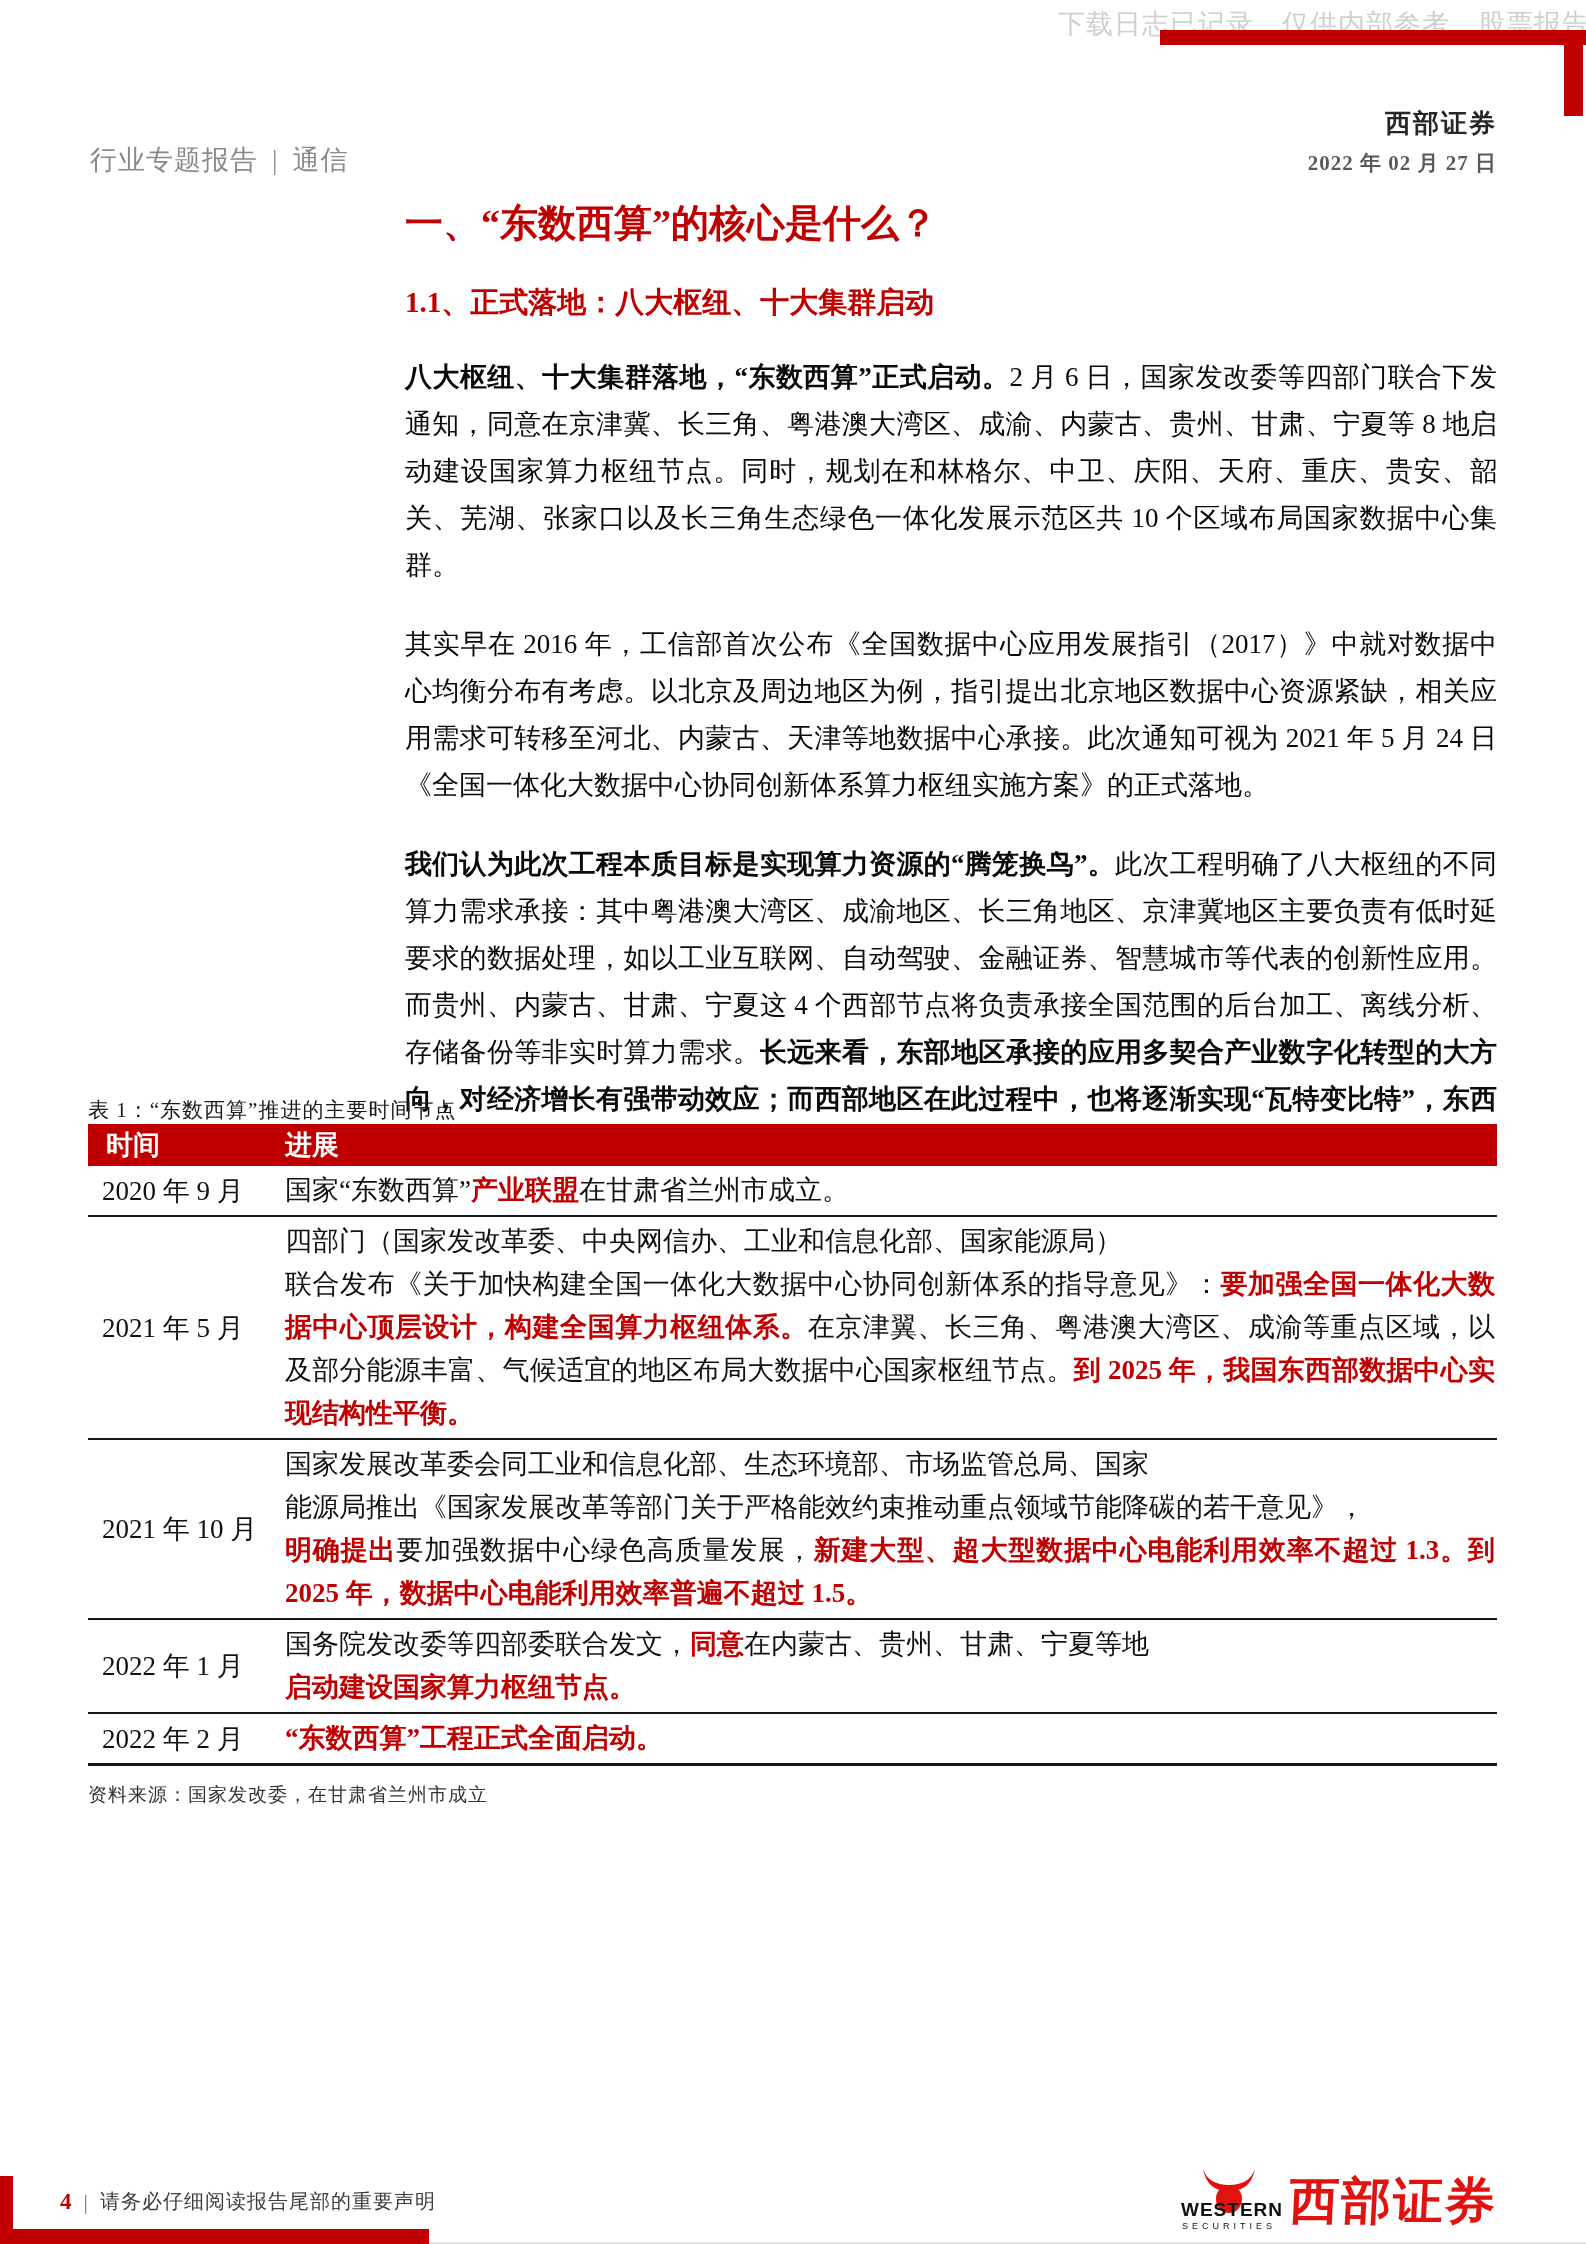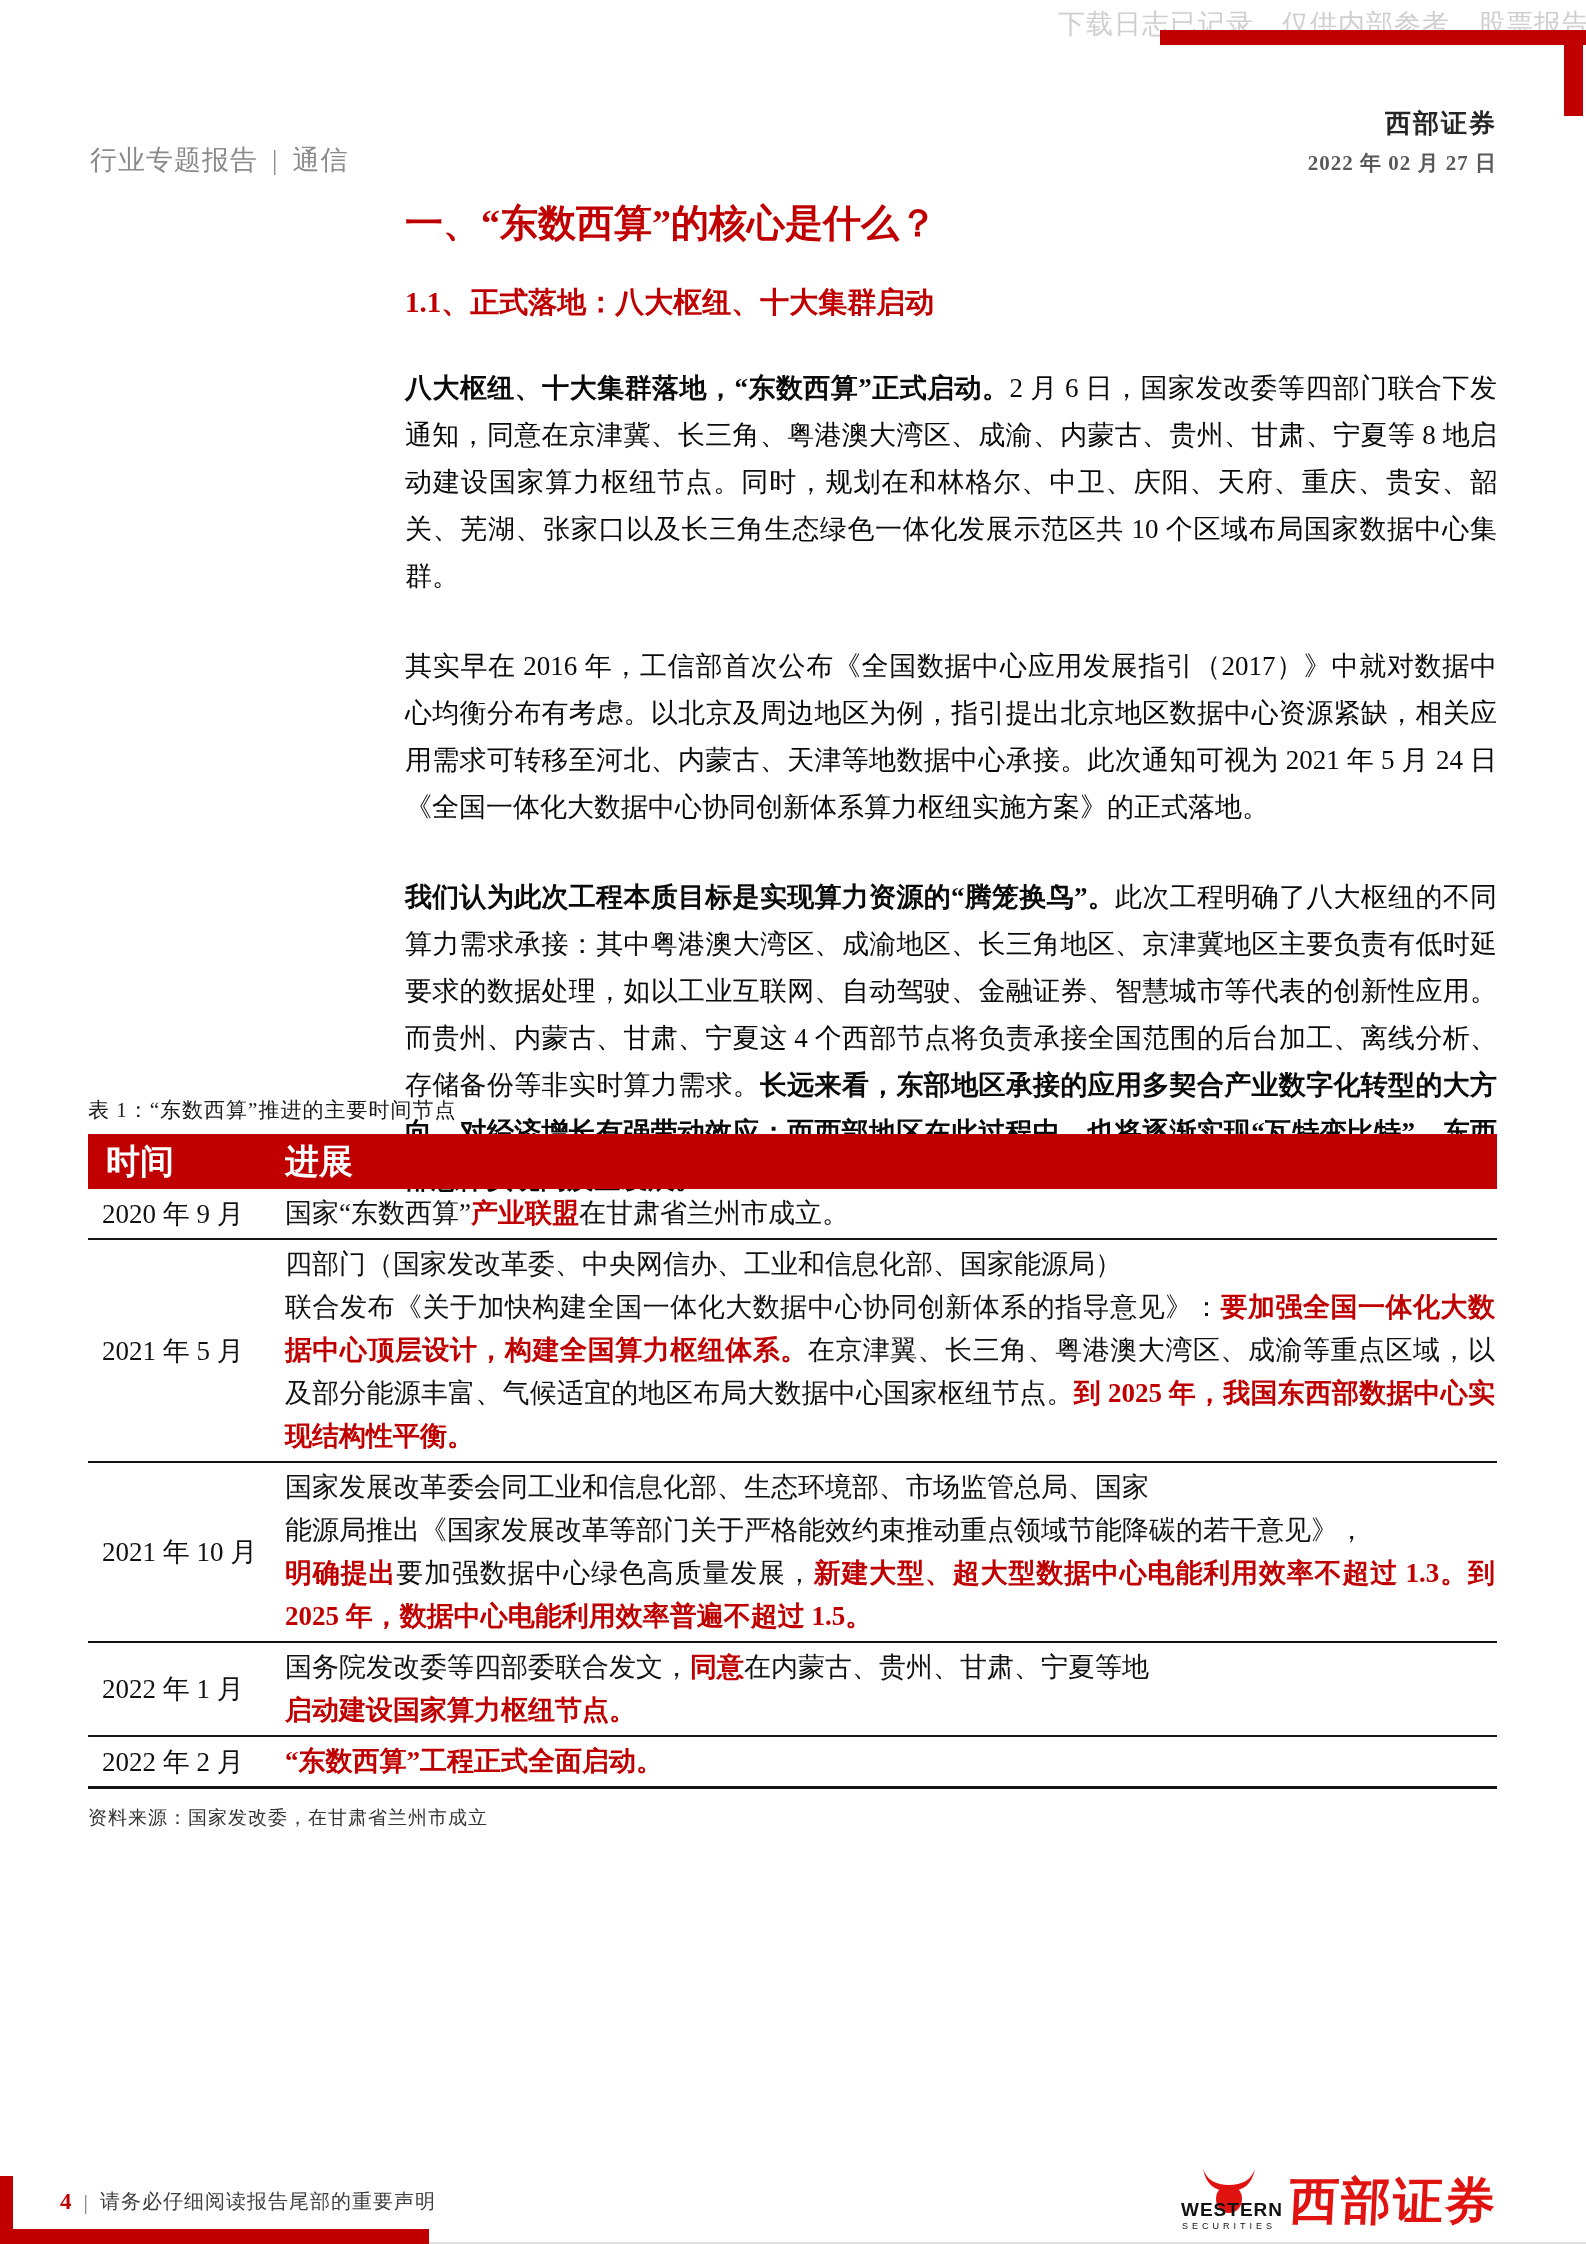--- a/index.html
+++ b/index.html
@@ -43,34 +43,34 @@
   
   .content{position:absolute;top:196px;left:405px;width:1092px;}
   .content h1{
     font-size:38px;line-height:54px;font-weight:bold;color:var(--accent);
   }
   .content h2{
     font-size:29px;line-height:40px;font-weight:bold;color:var(--accent);
     margin-top:32px;
   }
   .para{
-    margin-top:43px;
+    margin-top:32px;
     font-size:27px;line-height:47px;
     text-align:justify;color:#0a0a0a;
   }
   .seg-bold{font-weight:bold;}
   .seg-red{color:var(--accent);}
   
   .tablewrap{position:absolute;top:1096px;left:88px;width:1409px;}
   .tbl-title{font-size:21px;color:#1a1a1a;line-height:28px;letter-spacing:1px;}
   .thead{
     display:grid;grid-template-columns:197px 1fr;
     background:var(--accent);color:#fff;
-    height:55px;align-items:center;margin-top:10px;
-    font-size:34px;font-weight:bold;
+    height:42px;align-items:center;
+    font-size:27px;font-weight:bold;
   }
   .thead .th:first-child{padding-left:18px;}
   .trow{
     display:grid;grid-template-columns:197px 1fr;
     border-bottom:2px solid #151515;
     padding:3px 0;
   }
   .trow:last-child{border-bottom:3px solid #151515;}
   .tcell-time{
     font-size:27px;align-self:center;padding-left:14px;white-space:nowrap;

